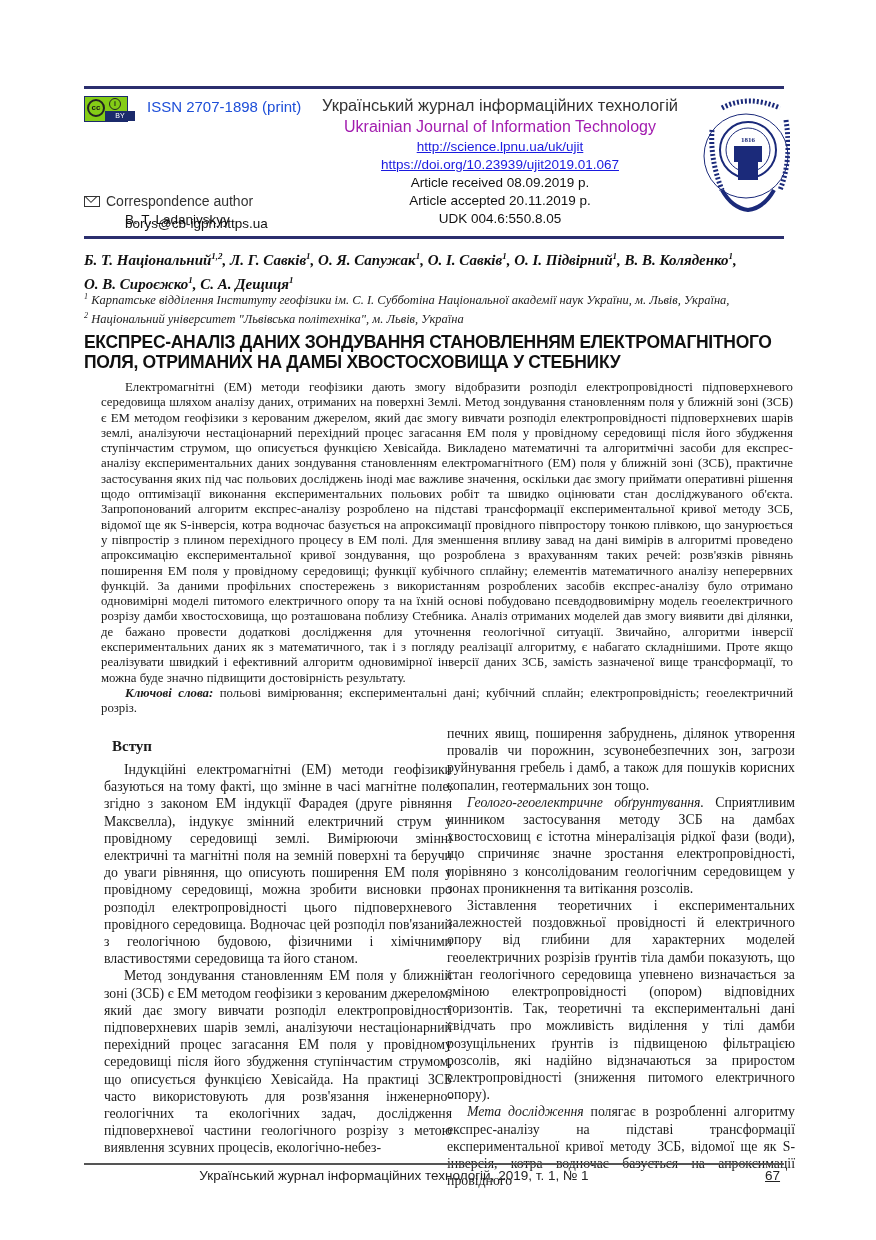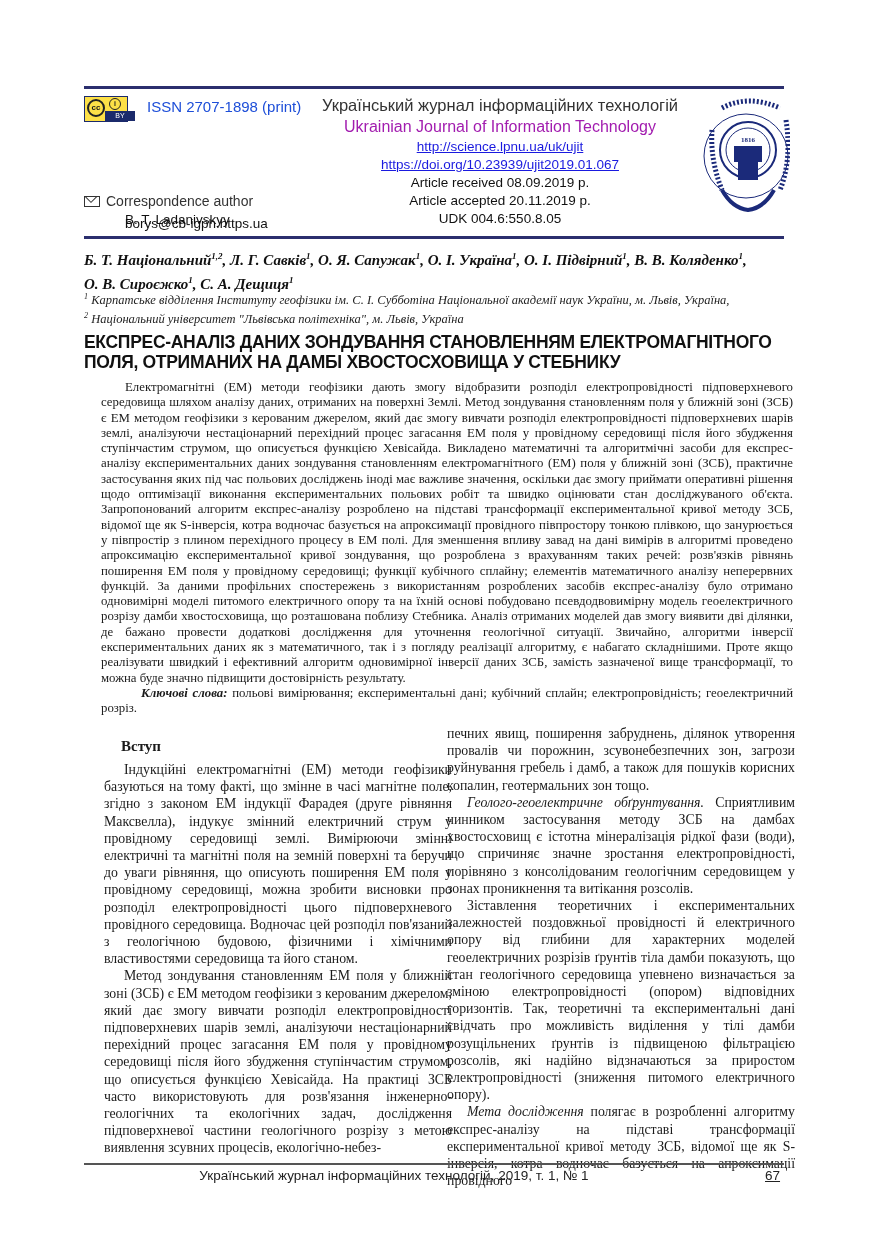--- a/index.html
+++ b/index.html
@@ -2,21 +2,21 @@
 <html><head>
 <meta charset="utf-8">
 <style>
   html, body { margin:0; padding:0; background:#ffffff; }
   body { width:876px; height:1240px; position:relative; overflow:hidden; font-family:"Liberation Serif", serif; color:#1a1a1a; }
   .page { position:absolute; left:0; top:0; width:876px; height:1240px; }
 
   .rule-top { position:absolute; left:84px; top:86px; width:700px; height:3px; background:#2b2f6e; }
   .rule-mid { position:absolute; left:84px; top:236px; width:700px; height:3px; background:#2b2f6e; }
 
-  .cc-badge { position:absolute; left:84px; top:96px; width:44px; height:26px; border:1.5px solid #1b2a6b; background:#fde047; box-sizing:border-box; }
+  .cc-badge { position:absolute; left:84px; top:96px; width:44px; height:26px; border:1.5px solid #1b2a6b; background:#84cc16; box-sizing:border-box; }
   .cc-badge .cc { position:absolute; left:2px; top:2px; width:18px; height:18px; border:2px solid #222; border-radius:50%; box-sizing:border-box; font:bold 8px "Liberation Sans", sans-serif; text-align:center; line-height:14px; }
   .cc-badge .by-top { position:absolute; left:24px; top:1px; width:12px; height:12px; border:1.5px solid #222; border-radius:50%; box-sizing:border-box; font:bold 7px "Liberation Sans", sans-serif; text-align:center; line-height:9px; }
   .cc-badge .by-bar { position:absolute; left:20px; top:14px; width:30px; height:10px; background:#1b2a6b; color:#fff; font:7px "Liberation Sans", sans-serif; text-align:center; line-height:10px; }
 
   .issn { position:absolute; left:147px; top:98px; font:15px "Liberation Sans", sans-serif; color:#1d4ed8; }
 
   .journal-block { position:absolute; left:300px; top:94px; width:400px; text-align:center; font-family:"Liberation Sans", sans-serif; }
   .journal-block .ua { font-size:16.5px; color:#333; line-height:22px; }
   .journal-block .en { font-size:16px; color:#a21caf; line-height:22px; }
   .journal-block a { display:block; color:#1a1adf; text-decoration:underline; font-size:13.5px; line-height:18px; }
@@ -33,28 +33,28 @@
   .authors { position:absolute; left:84px; top:246px; width:710px; font:italic bold 15px "Liberation Serif", serif; line-height:20px; color:#111; }
   .authors sup { font-size:9px; }
   .affil { position:absolute; left:84px; top:289px; width:710px; font:italic 12.5px "Liberation Serif", serif; line-height:15px; color:#222; }
   .affil sup { font-size:8px; }
 
   .title { position:absolute; left:84px; top:332px; width:710px; font:bold 17.5px "Liberation Sans", sans-serif; line-height:20px; color:#111; letter-spacing:-0.3px; }
 
   .abstract { position:absolute; left:101px; top:380px; width:692px; font:12.8px "Liberation Serif", serif; line-height:15.3px; text-align:justify; color:#1a1a1a; }
   .abstract p { margin:0; text-indent:24px; }
   .keywords { margin:0; text-indent:24px; }
-  .keywords b { font-style:italic;margin-left:16px; }
+  .keywords b { font-style:italic; }
 
   .col { position:absolute; top:738px; width:348px; font:13.8px "Liberation Serif", serif; line-height:17.2px; text-align:justify; color:#1a1a1a; }
   .col-left { left:104px; }
   .col-right { left:447px; top:725px; }
   .col p { margin:0; text-indent:20px; }
   .col p.cont { text-indent:0; }
-  .col h2 { margin:0 0 6px 17px; font:bold 15px "Liberation Serif", serif; }
+  .col h2 { margin:0 0 6px 8px; font:bold 15px "Liberation Serif", serif; }
   .col em { font-style:italic; }
 
   .rule-bottom { position:absolute; left:84px; top:1163px; width:700px; height:2px; background:#555; }
   .footer { position:absolute; left:84px; top:1168px; width:620px; text-align:center; font:13.5px "Liberation Sans", sans-serif; color:#222; }
   .page-num { position:absolute; left:765px; top:1168px; font:13.5px "Liberation Sans", sans-serif; color:#222;text-decoration:underline; }
 </style>
 </head>
 <body>
 
 <div class="page">
@@ -96,21 +96,21 @@
     <path d="M20 18 Q46 4 78 18" fill="none" stroke="#1b2a7a" stroke-width="5" stroke-dasharray="2 2"></path>
     <path d="M84 30 Q90 70 78 100" fill="none" stroke="#1b2a7a" stroke-width="5" stroke-dasharray="2 2"></path>
   </svg>
 
   <div class="rule-mid"></div>
 
   <div class="authors">
     <span><span>Б. Т. Національний</span><sup>1,2</sup></span>, 
     <span><span>Л. Г. Савків</span><sup>1</sup></span>, 
     <span><span>О. Я. Сапужак</span><sup>1</sup></span>, 
-    <span><span>О. І. Україна</span><sup>1</sup></span>, 
+    <span><span>О. І. Савків</span><sup>1</sup></span>, 
     <span><span>О. І. Підвірний</span><sup>1</sup></span>, 
     <span><span>В. В. Коляденко</span><sup>1</sup></span>,<br>
     <span><span>О. В. Сироєжко</span><sup>1</sup></span>, 
     <span><span>С. А. Дещиця</span><sup>1</sup></span>
   </div>
 
   <div class="affil">
     <div><sup>1</sup> <span>Карпатське відділення Інституту геофізики ім. С. І. Субботіна Національної академії наук України, м. Львів, Україна,</span></div>
     <div><sup>2</sup> <span>Національний університет "Львівська політехніка", м. Львів, Україна</span></div>
   </div>

